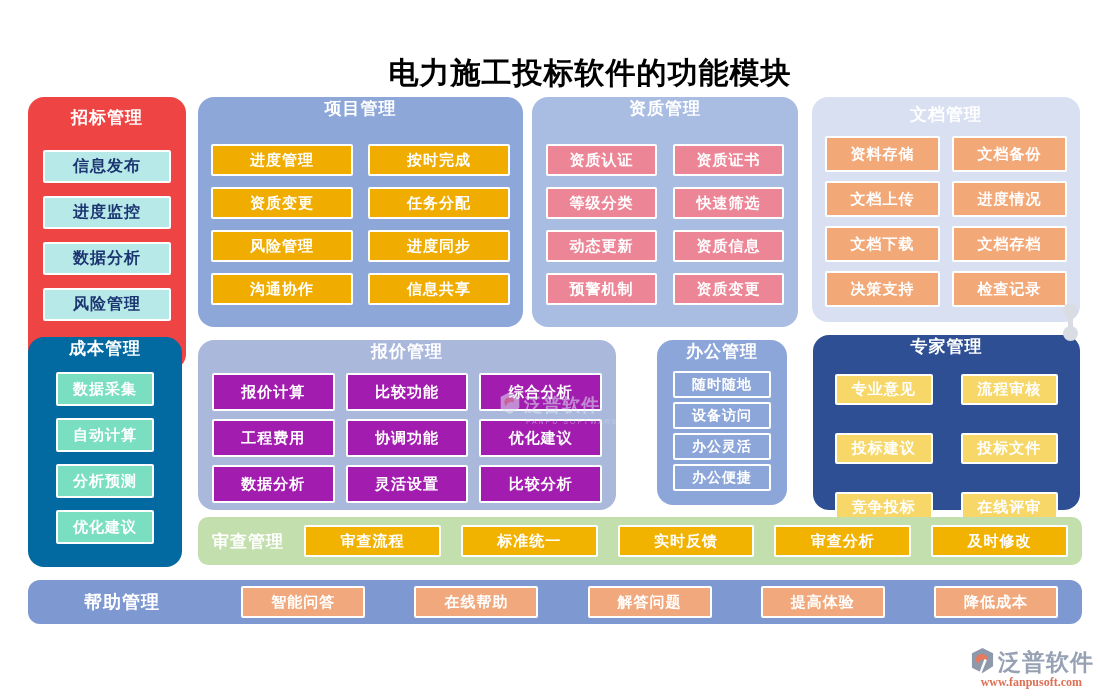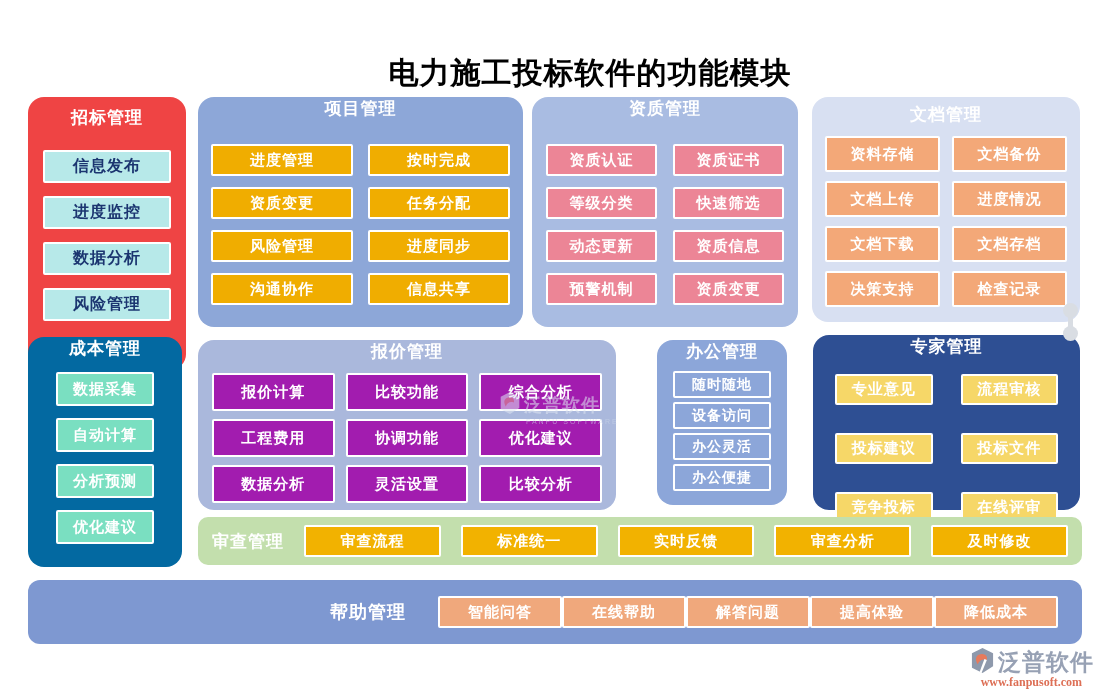--- a/index.html
+++ b/index.html
@@ -55,21 +55,21 @@
   #p-expert { left:813px; top:335px; width:267px; height:175px; background:#2e4f93; }
   #p-expert .grid { grid-template-columns:1fr 1fr; padding:16px 22px 0; column-gap:12px; row-gap:10px;gap:28px; }
   #p-expert .btn { height:31px; background:#f6d768; }
 
   
   .bar { position:absolute; box-sizing:border-box; display:flex; align-items:center; }
   #bar-review { left:198px; top:517px; width:884px; height:48px; background:#c3dfad; border-radius:10px; padding:0 14px; gap:20px; }
   #bar-review .bar-label { color:#fff; font-weight:bold; font-size:17px; letter-spacing:1px; white-space:nowrap; }
   #bar-review .btn { flex:1; height:32px; background:#f2b200; }
 
-  #bar-help { left:28px; top:580px; width:1054px; height:64px; background:#7e98d1; border-radius:12px; padding:12px 24px; justify-content:flex-end; }
+  #bar-help { left:28px; top:580px; width:1054px; height:44px; background:#7e98d1; border-radius:12px; padding:12px 24px; justify-content:space-between; }
   #bar-help .bar-label { color:#fff; font-weight:bold; font-size:18px; letter-spacing:1px; width:140px; text-align:center; white-space:nowrap; }
   #bar-help .btn { width:124px; height:32px; background:#f0a87c; }
 
   
   .pin { position:absolute; left:1063px; top:303px; width:15px; height:38px; }
   .pin .rod { position:absolute; left:5px; top:6px; width:5px; height:26px; background:#d9dde3; }
   .pin .dot { position:absolute; left:0; width:15px; height:15px; border-radius:50%; background:#d9dde3; }
   .pin .dot1 { top:0; }
   .pin .dot2 { top:23px; }
 

